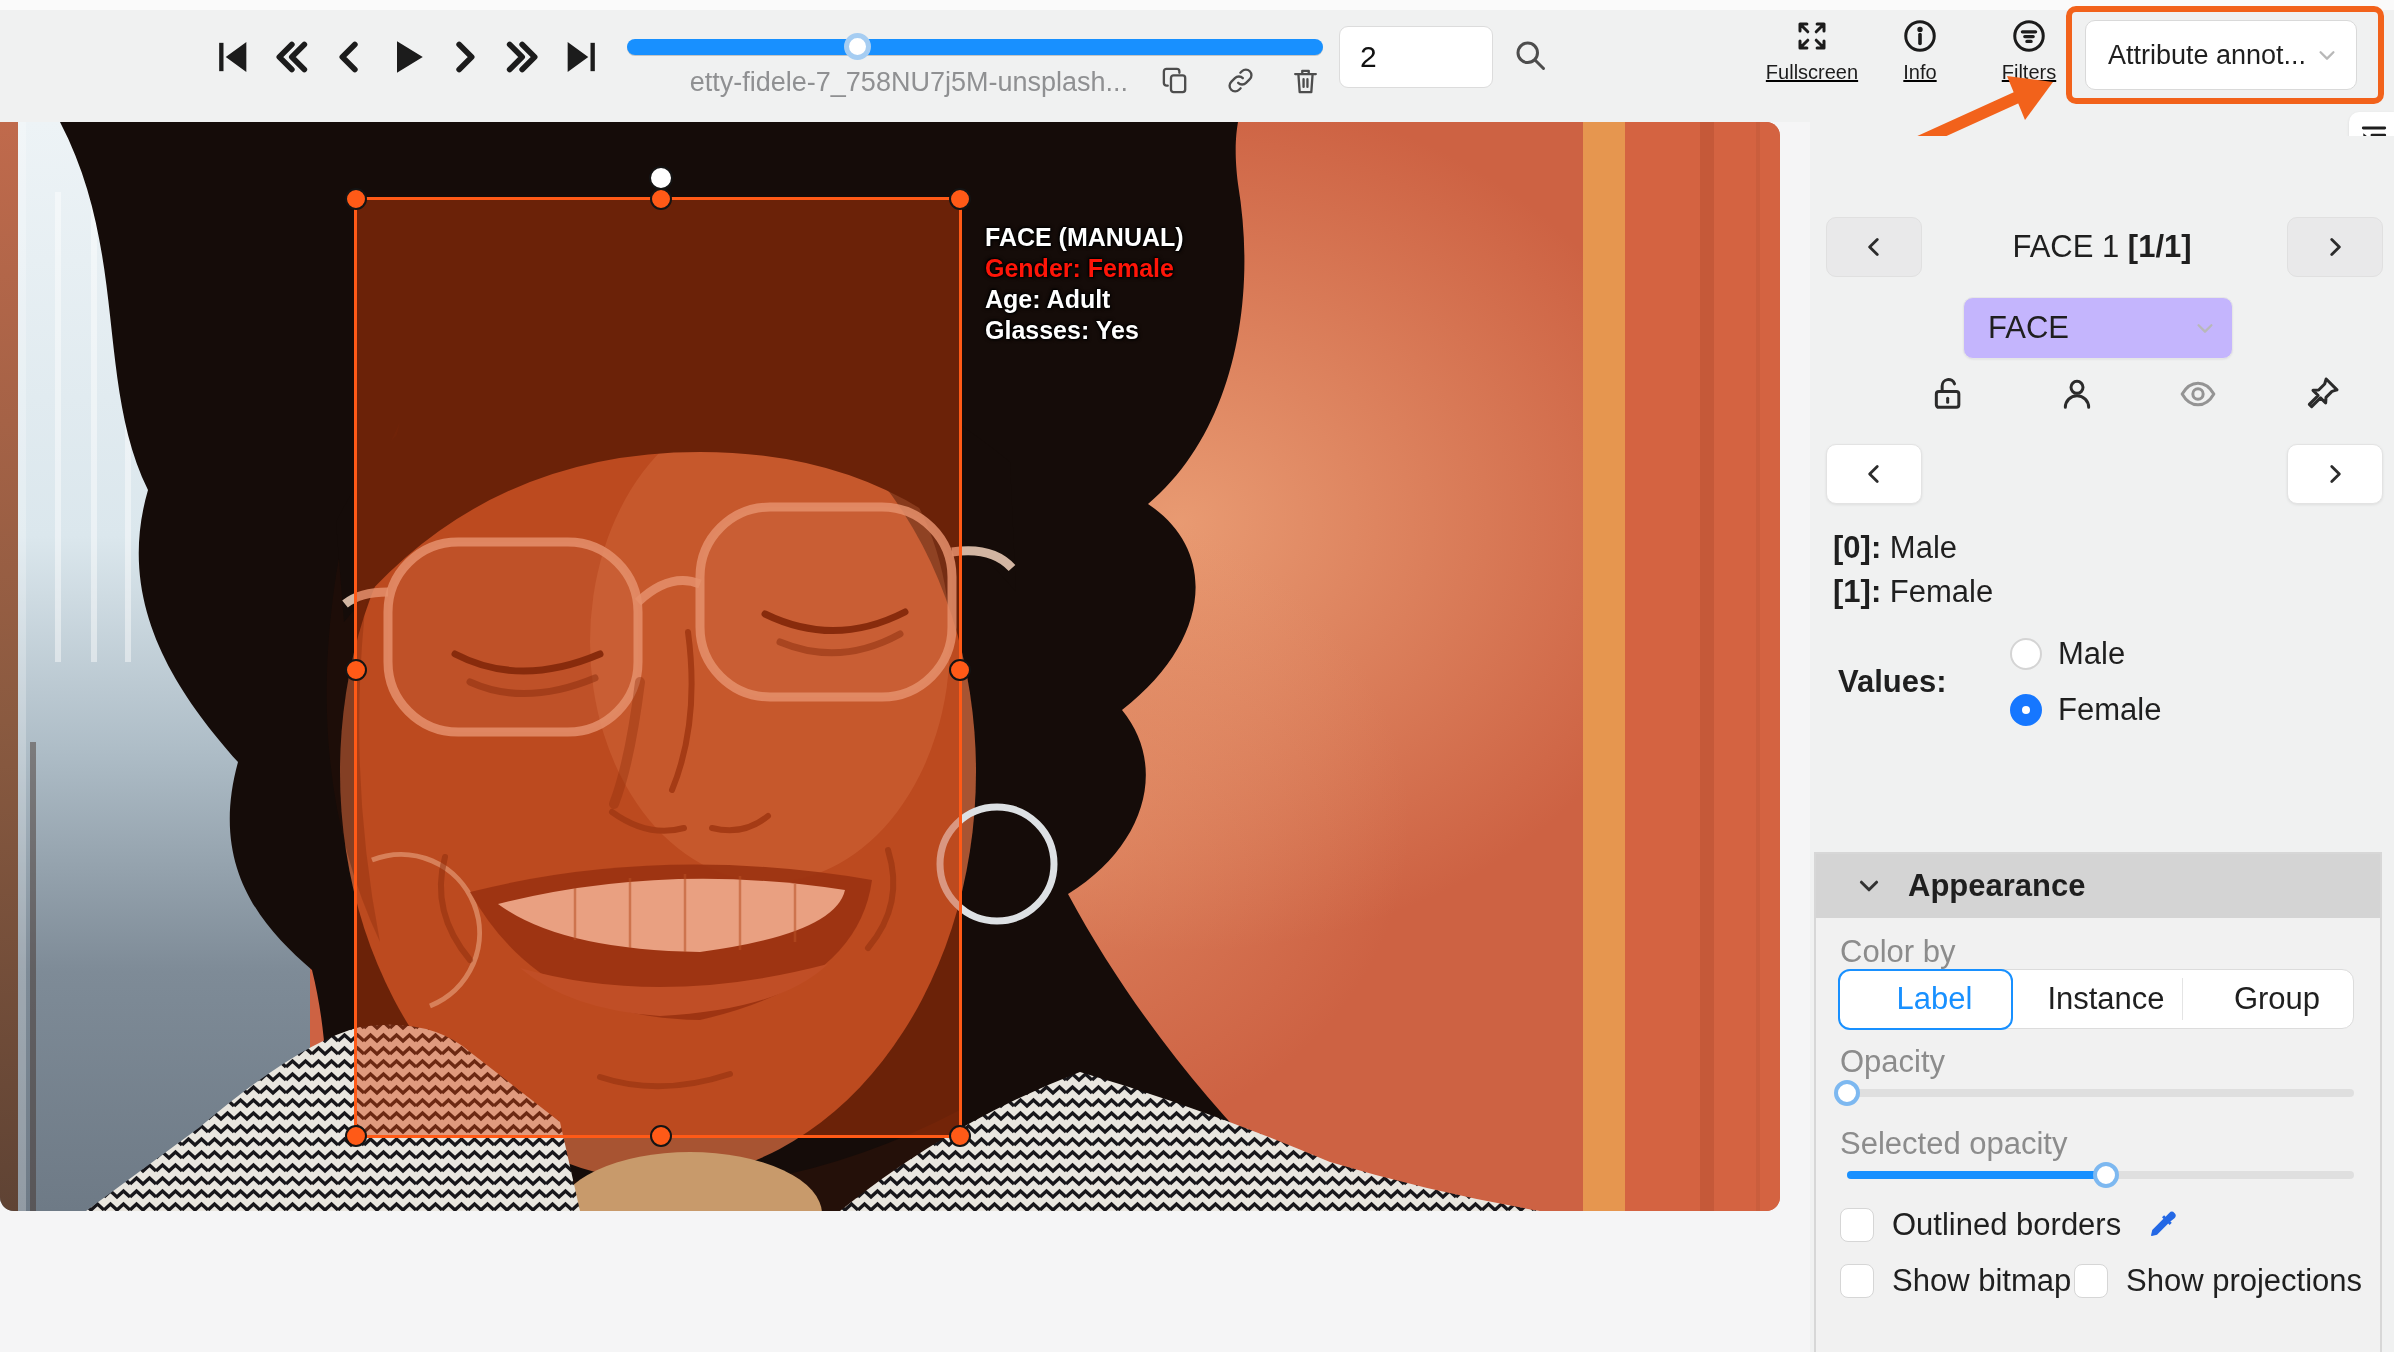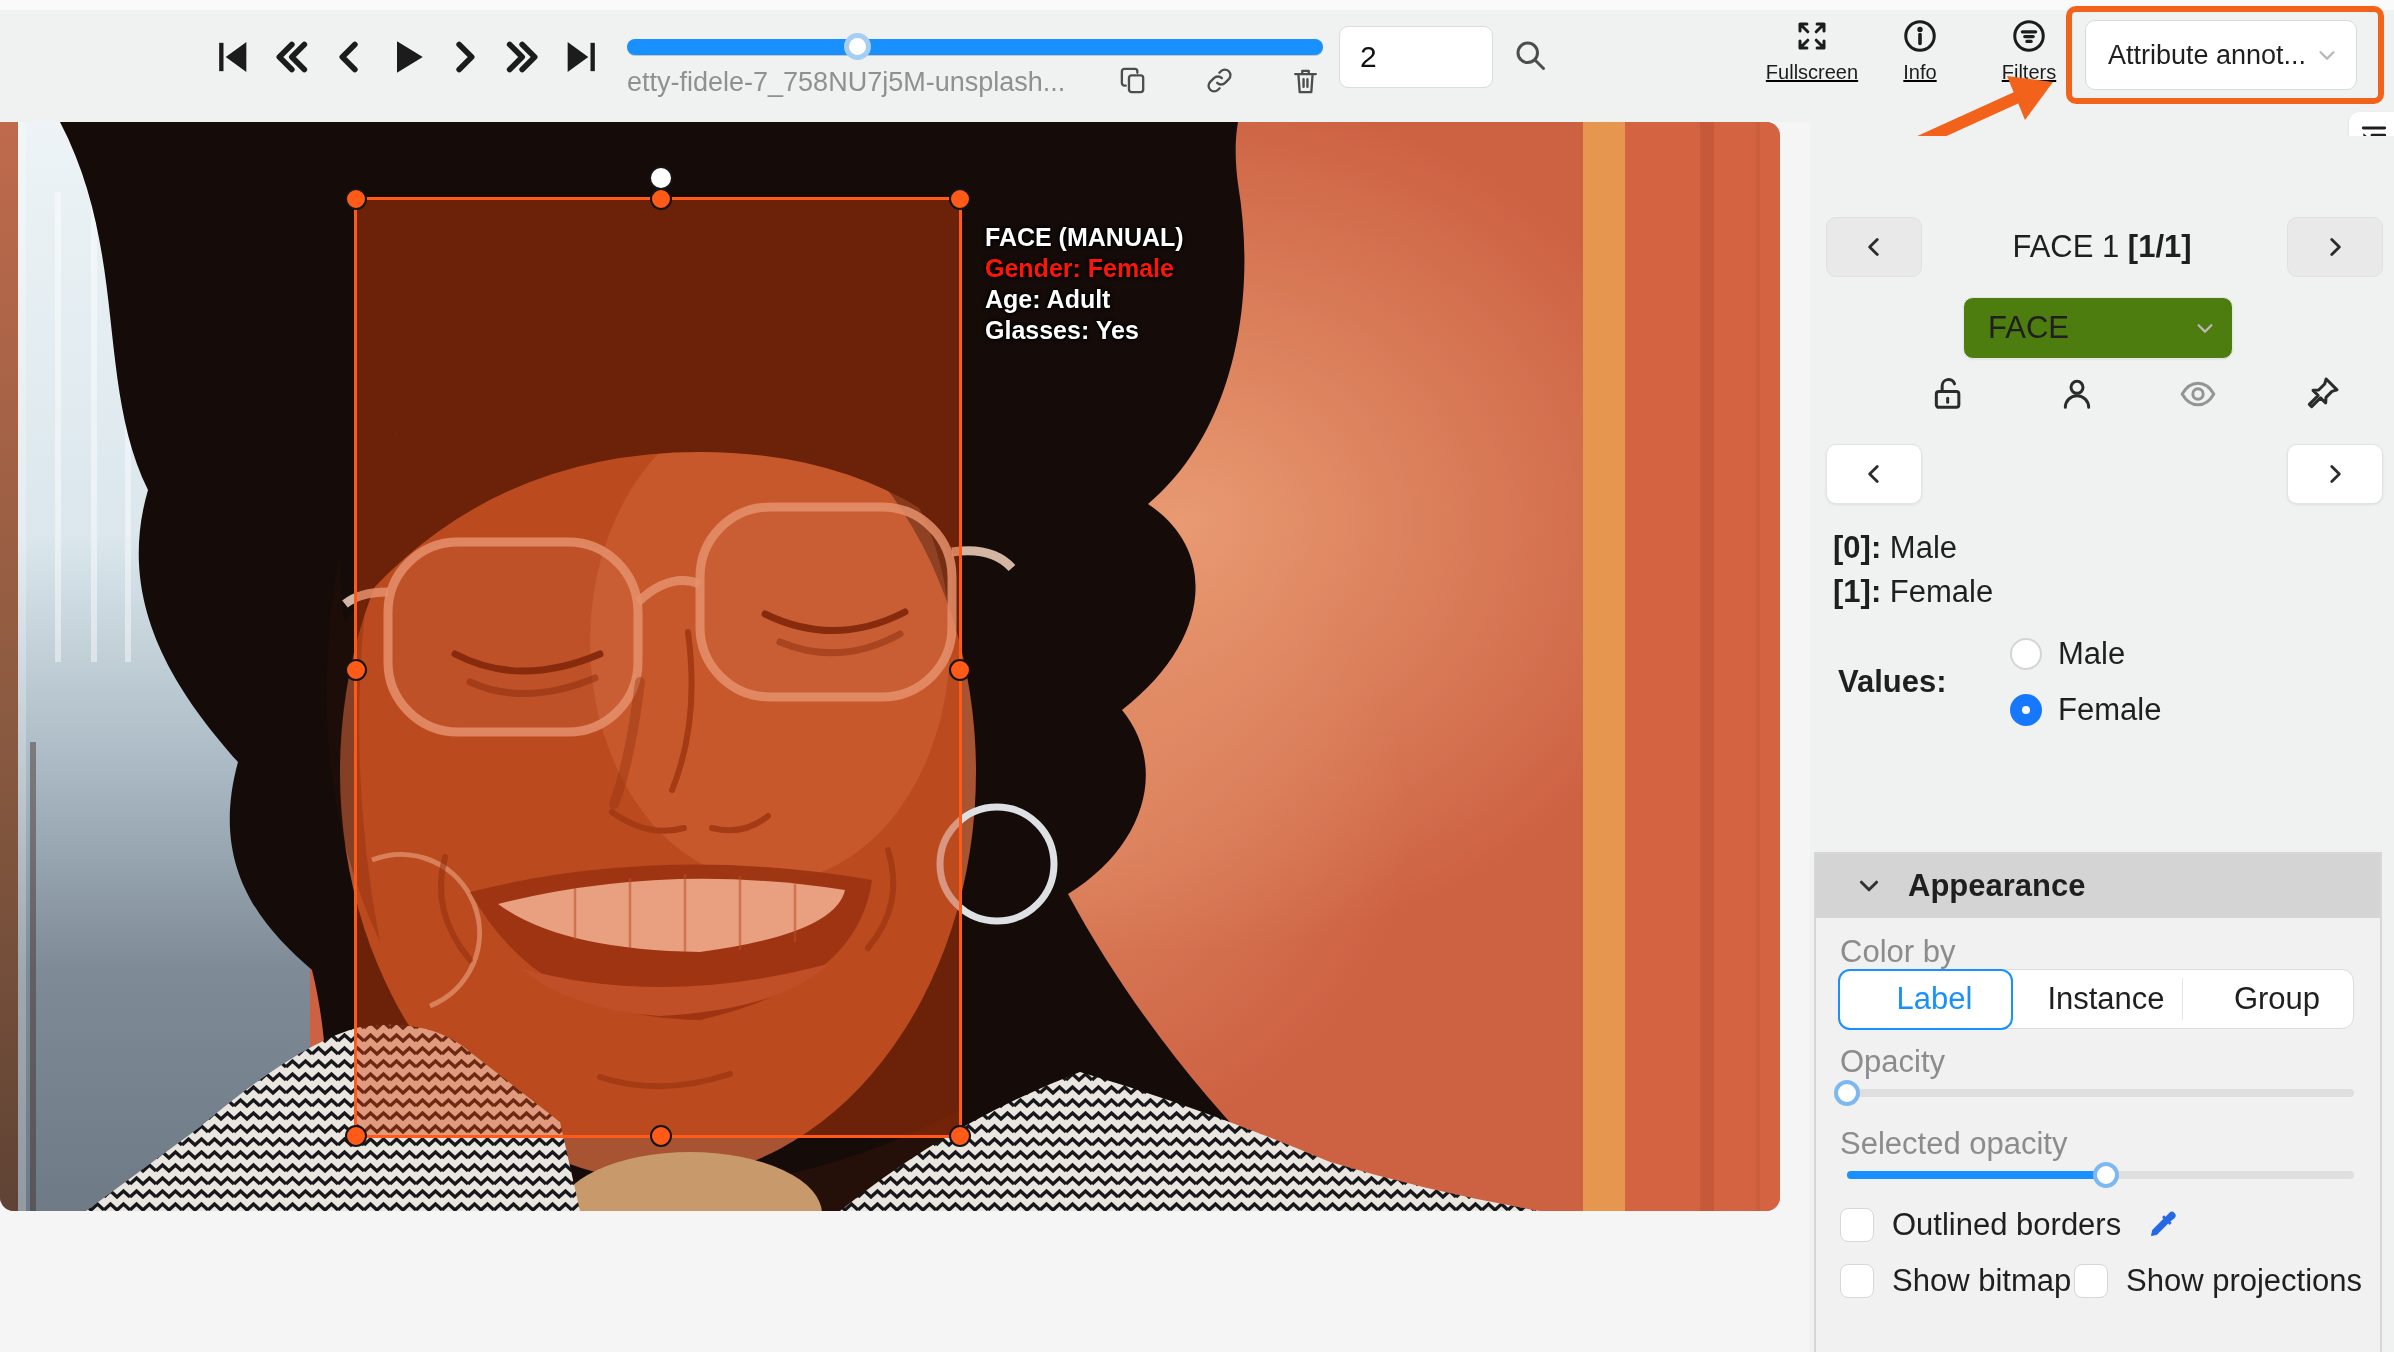--- a/index.html
+++ b/index.html
@@ -14,21 +14,21 @@
   .pbtn { width:44px; height:44px; display:flex; align-items:center; justify-content:center; cursor:pointer; background:none; border:none; }
   .pbtn svg { width:40px; height:40px; }
   .picon { fill:#1c1c1c; stroke:#1c1c1c; }
 
   .player-slider { position:absolute; left:627px; top:39px; width:696px; height:16px; border-radius:8px;
       background:#1890ff; box-shadow:0 1px 0 rgba(0,0,0,.18); cursor:pointer; }
   .player-handle { position:absolute; top:-6px; width:27px; height:27px; border-radius:50%;
       background:#fff; border:5px solid #a6cdf2; }
 
   .file-row { position:absolute; left:627px; top:62px; width:696px; height:40px;
-      display:flex; align-items:center; justify-content:space-between; gap:29px; }
+      display:flex; align-items:center; justify-content:flex-end; gap:29px; }
   .filename { font-size:27px; color:#8f9092; white-space:nowrap; }
   .file-act { background:none; border:none; cursor:pointer; width:36px; height:36px;
       display:flex; align-items:center; justify-content:center; }
   .file-act svg { width:31px; height:31px; stroke:#4d4d4d; fill:none; stroke-width:1.8; stroke-linecap:round; stroke-linejoin:round; }
 
   .frame-input { position:absolute; left:1339px; top:26px; width:154px; height:62px;
       border:1px solid #dcdcdc; border-radius:9px; background:#fff; font-size:30px;
       padding-left:20px; color:#111; font-family:inherit; }
   .search-btn { position:absolute; left:1508px; top:34px; width:44px; height:44px; background:none; border:none; cursor:pointer; }
   .search-btn svg { width:36px; height:36px; stroke:#4d4d4d; fill:none; stroke-width:2; stroke-linecap:round; }
@@ -73,21 +73,21 @@
   
   #sidebar { position:absolute; left:1810px; top:136px; width:584px; height:1230px; background:#f0f1f1; font-size:31px; }
   .nav-btn { position:absolute; width:96px; height:60px; border-radius:10px; display:flex;
       align-items:center; justify-content:center; cursor:pointer; border:none; }
   .nav-btn svg { width:26px; height:26px; stroke:#2c2c2c; fill:none; stroke-width:2.6; stroke-linecap:round; stroke-linejoin:round; }
   .nav-gray { background:#e9e9ea; border:1px solid #e0e0e0; }
   .nav-white { background:#fff; border:1px solid #e3e3e3; box-shadow:0 1px 3px rgba(0,0,0,.08); }
   .nav-title { position:absolute; left:118px; width:348px; text-align:center; line-height:60px; white-space:nowrap; }
   .nav-title b { font-weight:bold; }
 
-  .label-select { position:absolute; left:153px; top:161px; width:270px; height:62px; background:#4d7c0f;
+  .label-select { position:absolute; left:153px; top:161px; width:270px; height:62px; background:#c4b5fd;
       border:1px solid #e6e6e6; border-radius:10px; display:flex; align-items:center;
       padding:0 16px 0 24px; cursor:pointer; box-shadow:0 1px 2px rgba(0,0,0,.05); }
   .label-select .val { flex:1; }
 
   .obj-tool { position:absolute; top:237px; width:44px; height:44px; background:none; border:none; cursor:pointer;
       display:flex; align-items:center; justify-content:center; }
   .obj-tool svg { width:40px; height:40px; stroke:#2b2b2b; fill:none; stroke-width:1.8; stroke-linecap:round; stroke-linejoin:round; }
   .obj-tool.dim svg { stroke:#949494; }
 
   .shortcut-line { position:absolute; left:23px; white-space:nowrap; }

